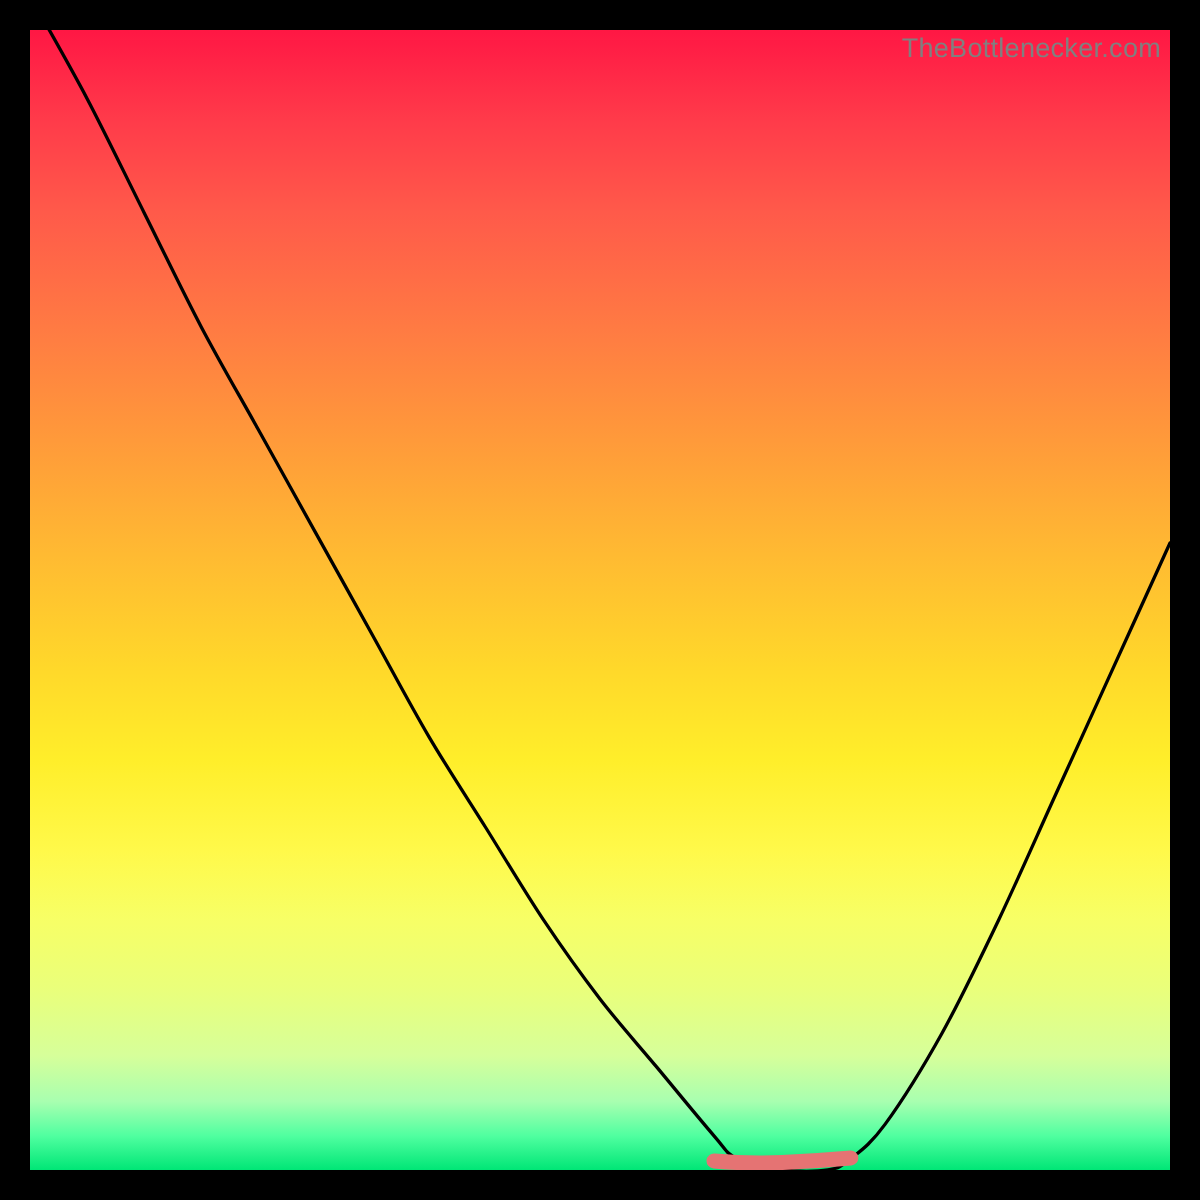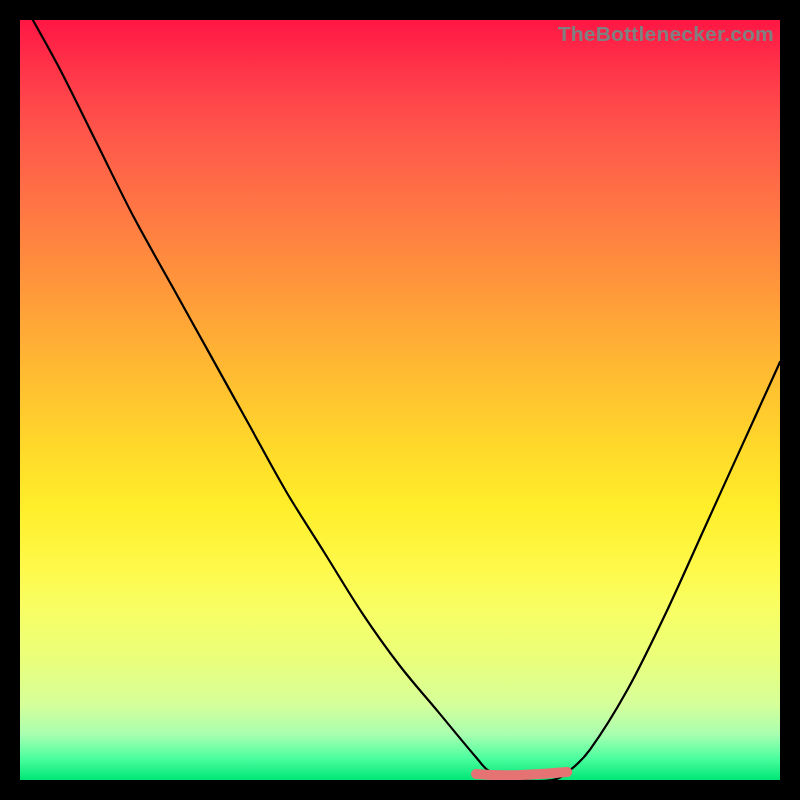--- a/index.html
+++ b/index.html
@@ -48,22 +48,22 @@
     );
   }
   .curve-layer, .marker-layer {
     position: absolute;
     inset: 0;
   }
   .watermark {
     position: absolute;
     top: 2px;
     right: 6px;
-    font-size: 21px;
-    font-weight: 700;
+    font-size: 18px;
+    font-weight: 400;
     color: #808080;
     letter-spacing: 0.2px;
     user-select: none;
   }
 </style>
 </head>
 <body>
 
 <div class="frame">
   <div class="plot-area">

